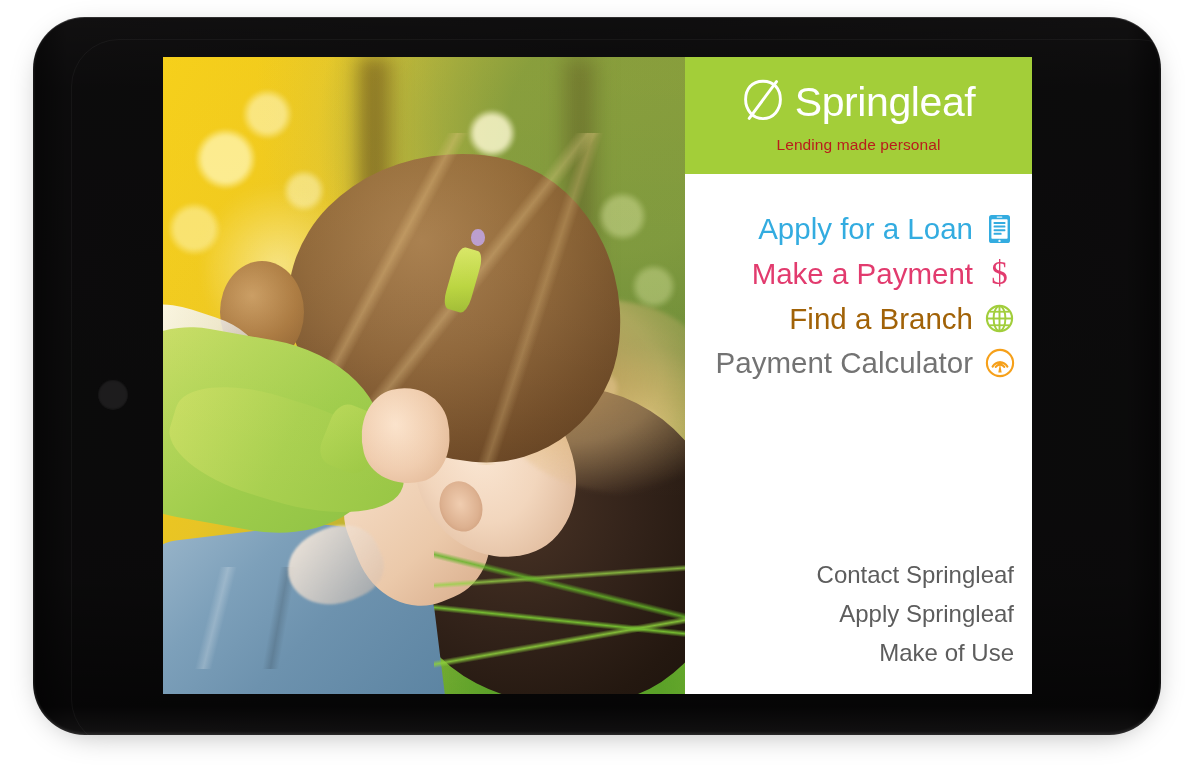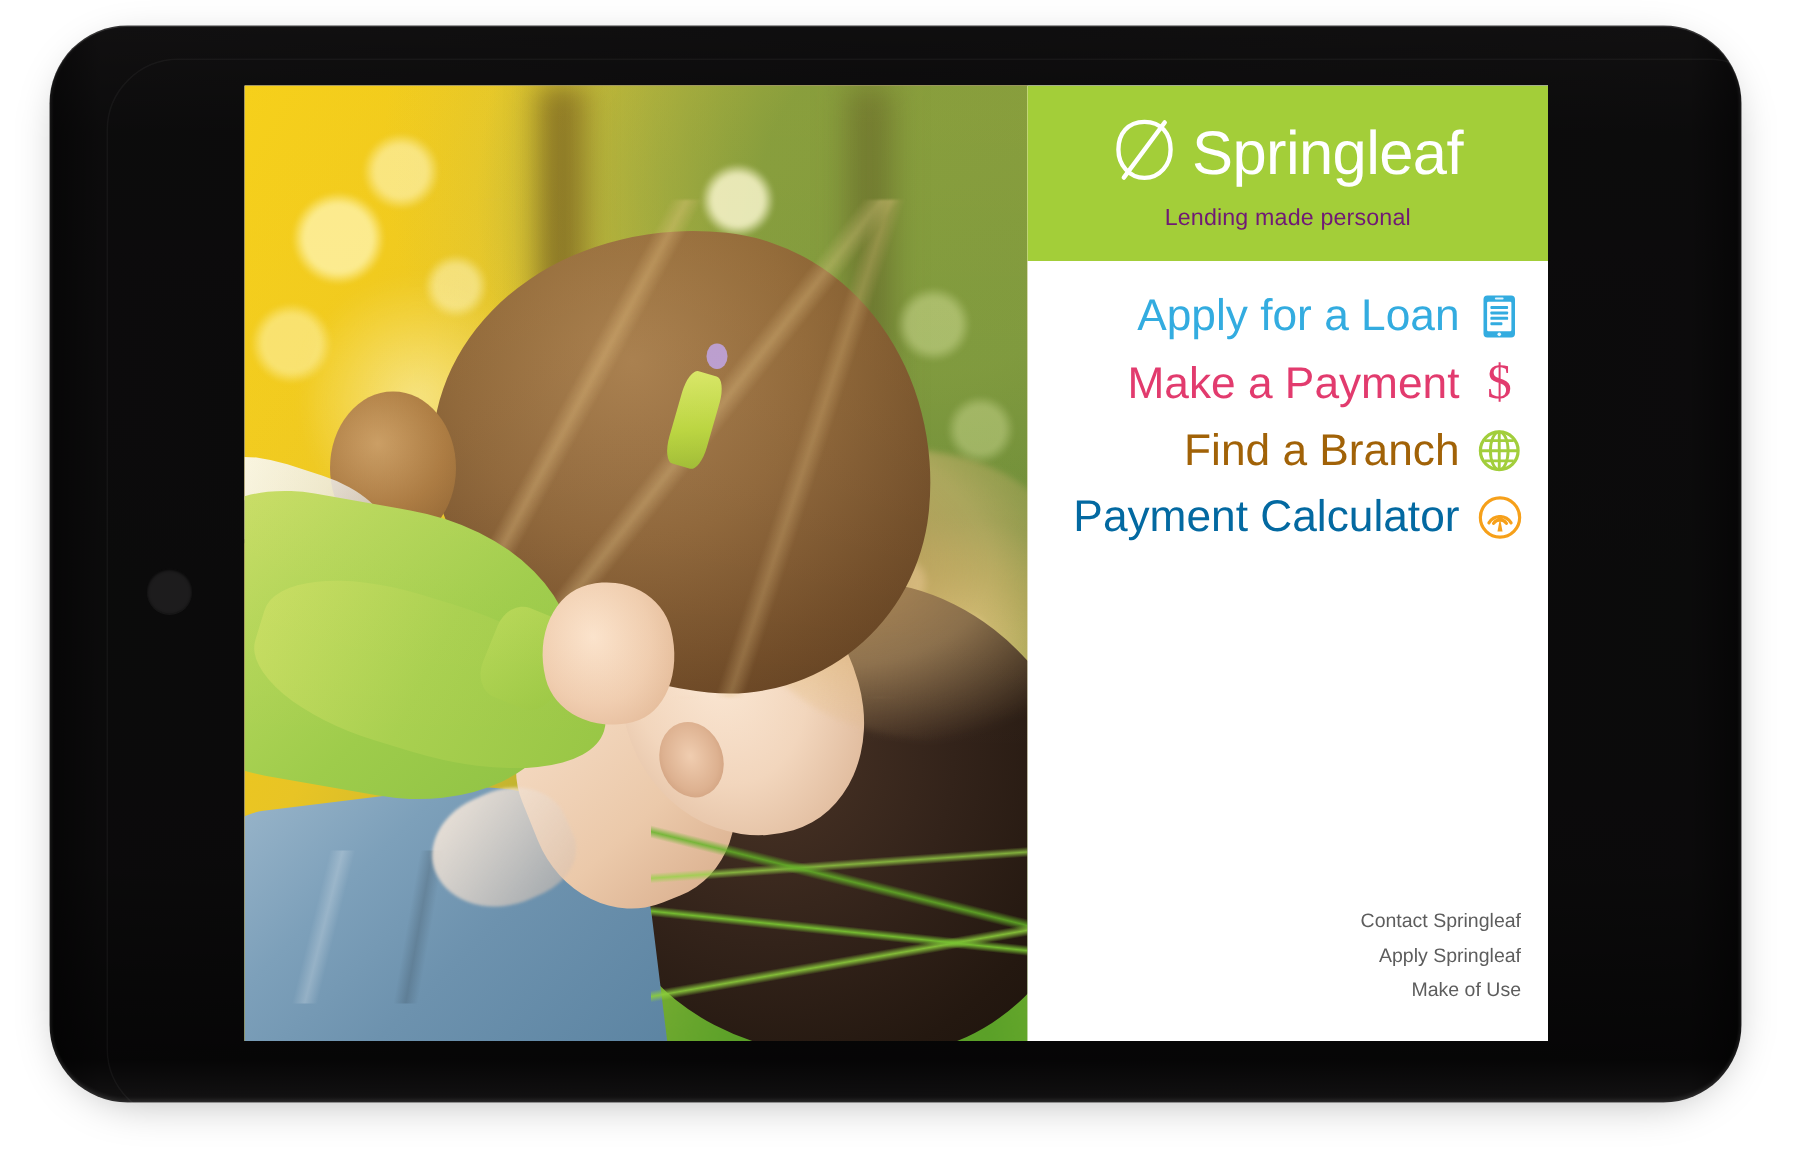--- a/index.html
+++ b/index.html
@@ -334,30 +334,30 @@
   }
   .leaf-mark { display: block; }
   .brand-name {
     color: #ffffff;
     font-size: 41px;
     font-weight: 400;
     letter-spacing: -0.4px;
     line-height: 1;
   }
   .brand-tagline {
-    color: #701a75;
+    color: #b91c1c;
     font-size: 15.5px;
     font-weight: 400;
     letter-spacing: 0.1px;
     margin-top: 9px;
   }
 
   
   .menu {
-    padding-top: 18px;
+    padding-top: 36px;
     display: flex;
     flex-direction: column;
     gap: 7px;
     flex: 0 0 auto;
   }
   .menu-item {
     display: flex;
     align-items: center;
     justify-content: flex-end;
     gap: 11px;
@@ -374,21 +374,21 @@
     width: 31px;
     height: 33px;
     display: flex;
     align-items: center;
     justify-content: center;
     flex: 0 0 auto;
   }
   .m-apply  .menu-label { color: #33ace0; }
   .m-pay    .menu-label { color: #e23b6e; }
   .m-branch .menu-label { color: #a16207; }
-  .m-calc   .menu-label { color: #0369a1; }
+  .m-calc   .menu-label { color: #737373; }
 
   .dollar-glyph {
     font-size: 33px;
     color: #e23b6e;
     font-weight: 400;
     line-height: 1;
     font-family: "Liberation Serif", serif;
   }
 
   
@@ -396,21 +396,21 @@
     margin-top: auto;
     padding-right: 18px;
     padding-bottom: 24px;
     display: flex;
     flex-direction: column;
     align-items: flex-end;
     gap: 4px;
   }
   .footer-link {
     color: #5d5d5d;
-    font-size: 13px;
+    font-size: 24px;
     line-height: 1.46;
     cursor: pointer;
     white-space: nowrap;
   }
 </style>
 </head>
 <body>
 
 <div id="stage">
 

